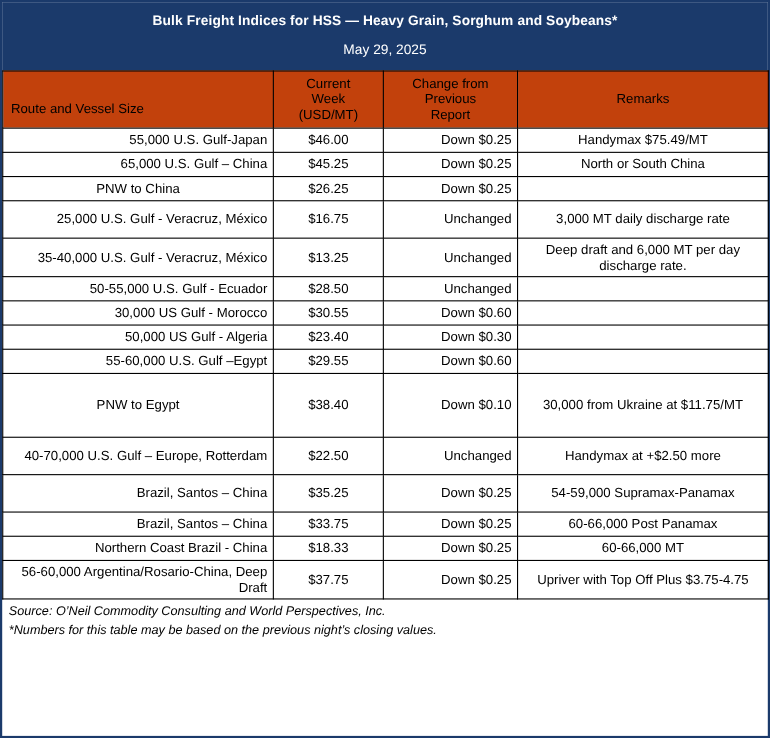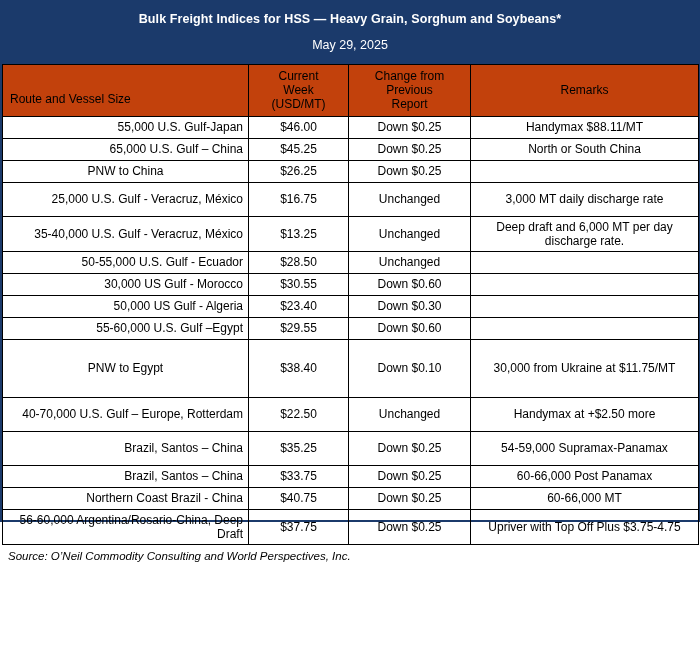--- a/index.html
+++ b/index.html
@@ -9,21 +9,21 @@
   body {
     width: 700px;
     height: 671px;
     background: #ffffff;
     font-family: "Liberation Sans", sans-serif;
     color: #000000;
     overflow: hidden;
   }
   .sheet {
     width: 700px;
-    height: 522px;
+    height: 671px;
     box-sizing: border-box;
     border: 2px solid #1b3a6b;
     background: #ffffff;
     position: relative;
   }
   .title-band {
     background: #1b3a6b;
     color: #ffffff;
     text-align: center;
     padding: 9px 10px 10px 10px;
@@ -69,21 +69,21 @@
     margin-left: 20px;
   }
   col.c-route { width: 246px; }
   col.c-price { width: 100px; }
   col.c-change { width: 122px; }
   col.c-remarks { width: 228px; }
 
   td.route { text-align: right; }
   td.route.indent { text-align: center; }
   td.price { text-align: center; }
-  td.change { text-align: center; }
+  td.change { text-align: right; }
   td.remarks { text-align: center; }
 
   tr.r-normal td { height: 22px; }
   tr.r-tall td { height: 34px; }
   tr.r-xtall td { height: 58px; }
 
   .footer {
     padding: 3px 6px 0 6px;
   }
   .footer div {
@@ -123,21 +123,21 @@
           <div>Report</div>
         </th>
         <th>Remarks</th>
       </tr>
     </thead>
     <tbody id="table-body">
         <tr class="r-normal">
           <td class="route">55,000 U.S. Gulf-Japan</td>
           <td class="price">$46.00</td>
           <td class="change">Down $0.25</td>
-          <td class="remarks">Handymax  $88.11/MT</td>
+          <td class="remarks">Handymax  $75.49/MT</td>
         </tr>
         <tr class="r-normal">
           <td class="route">65,000 U.S. Gulf – China</td>
           <td class="price">$45.25</td>
           <td class="change">Down $0.25</td>
           <td class="remarks">North or South China</td>
         </tr>
         <tr class="r-normal">
           <td class="route indent">PNW to China</td>
           <td class="price">$26.25</td>
@@ -199,30 +199,31 @@
           <td class="remarks">54-59,000 Supramax-Panamax</td>
         </tr>
         <tr class="r-normal">
           <td class="route">Brazil, Santos – China</td>
           <td class="price">$33.75</td>
           <td class="change">Down $0.25</td>
           <td class="remarks">60-66,000  Post Panamax</td>
         </tr>
         <tr class="r-normal">
           <td class="route">Northern Coast Brazil - China</td>
-          <td class="price">$40.75</td>
+          <td class="price">$18.33</td>
           <td class="change">Down $0.25</td>
           <td class="remarks">60-66,000 MT</td>
         </tr>
         <tr class="r-tall">
           <td class="route">56-60,000 Argentina/Rosario-China, Deep Draft</td>
           <td class="price">$37.75</td>
           <td class="change">Down $0.25</td>
           <td class="remarks">Upriver with Top Off Plus $3.75-4.75</td>
         </tr>
       </tbody>
   </table>
 
   <div class="footer">
     <div>Source: O’Neil Commodity Consulting and World Perspectives, Inc.</div>
+    <div>*Numbers for this table may be based on the previous night’s closing values.</div>
   </div>
 
 </div>
 
 </body></html>

